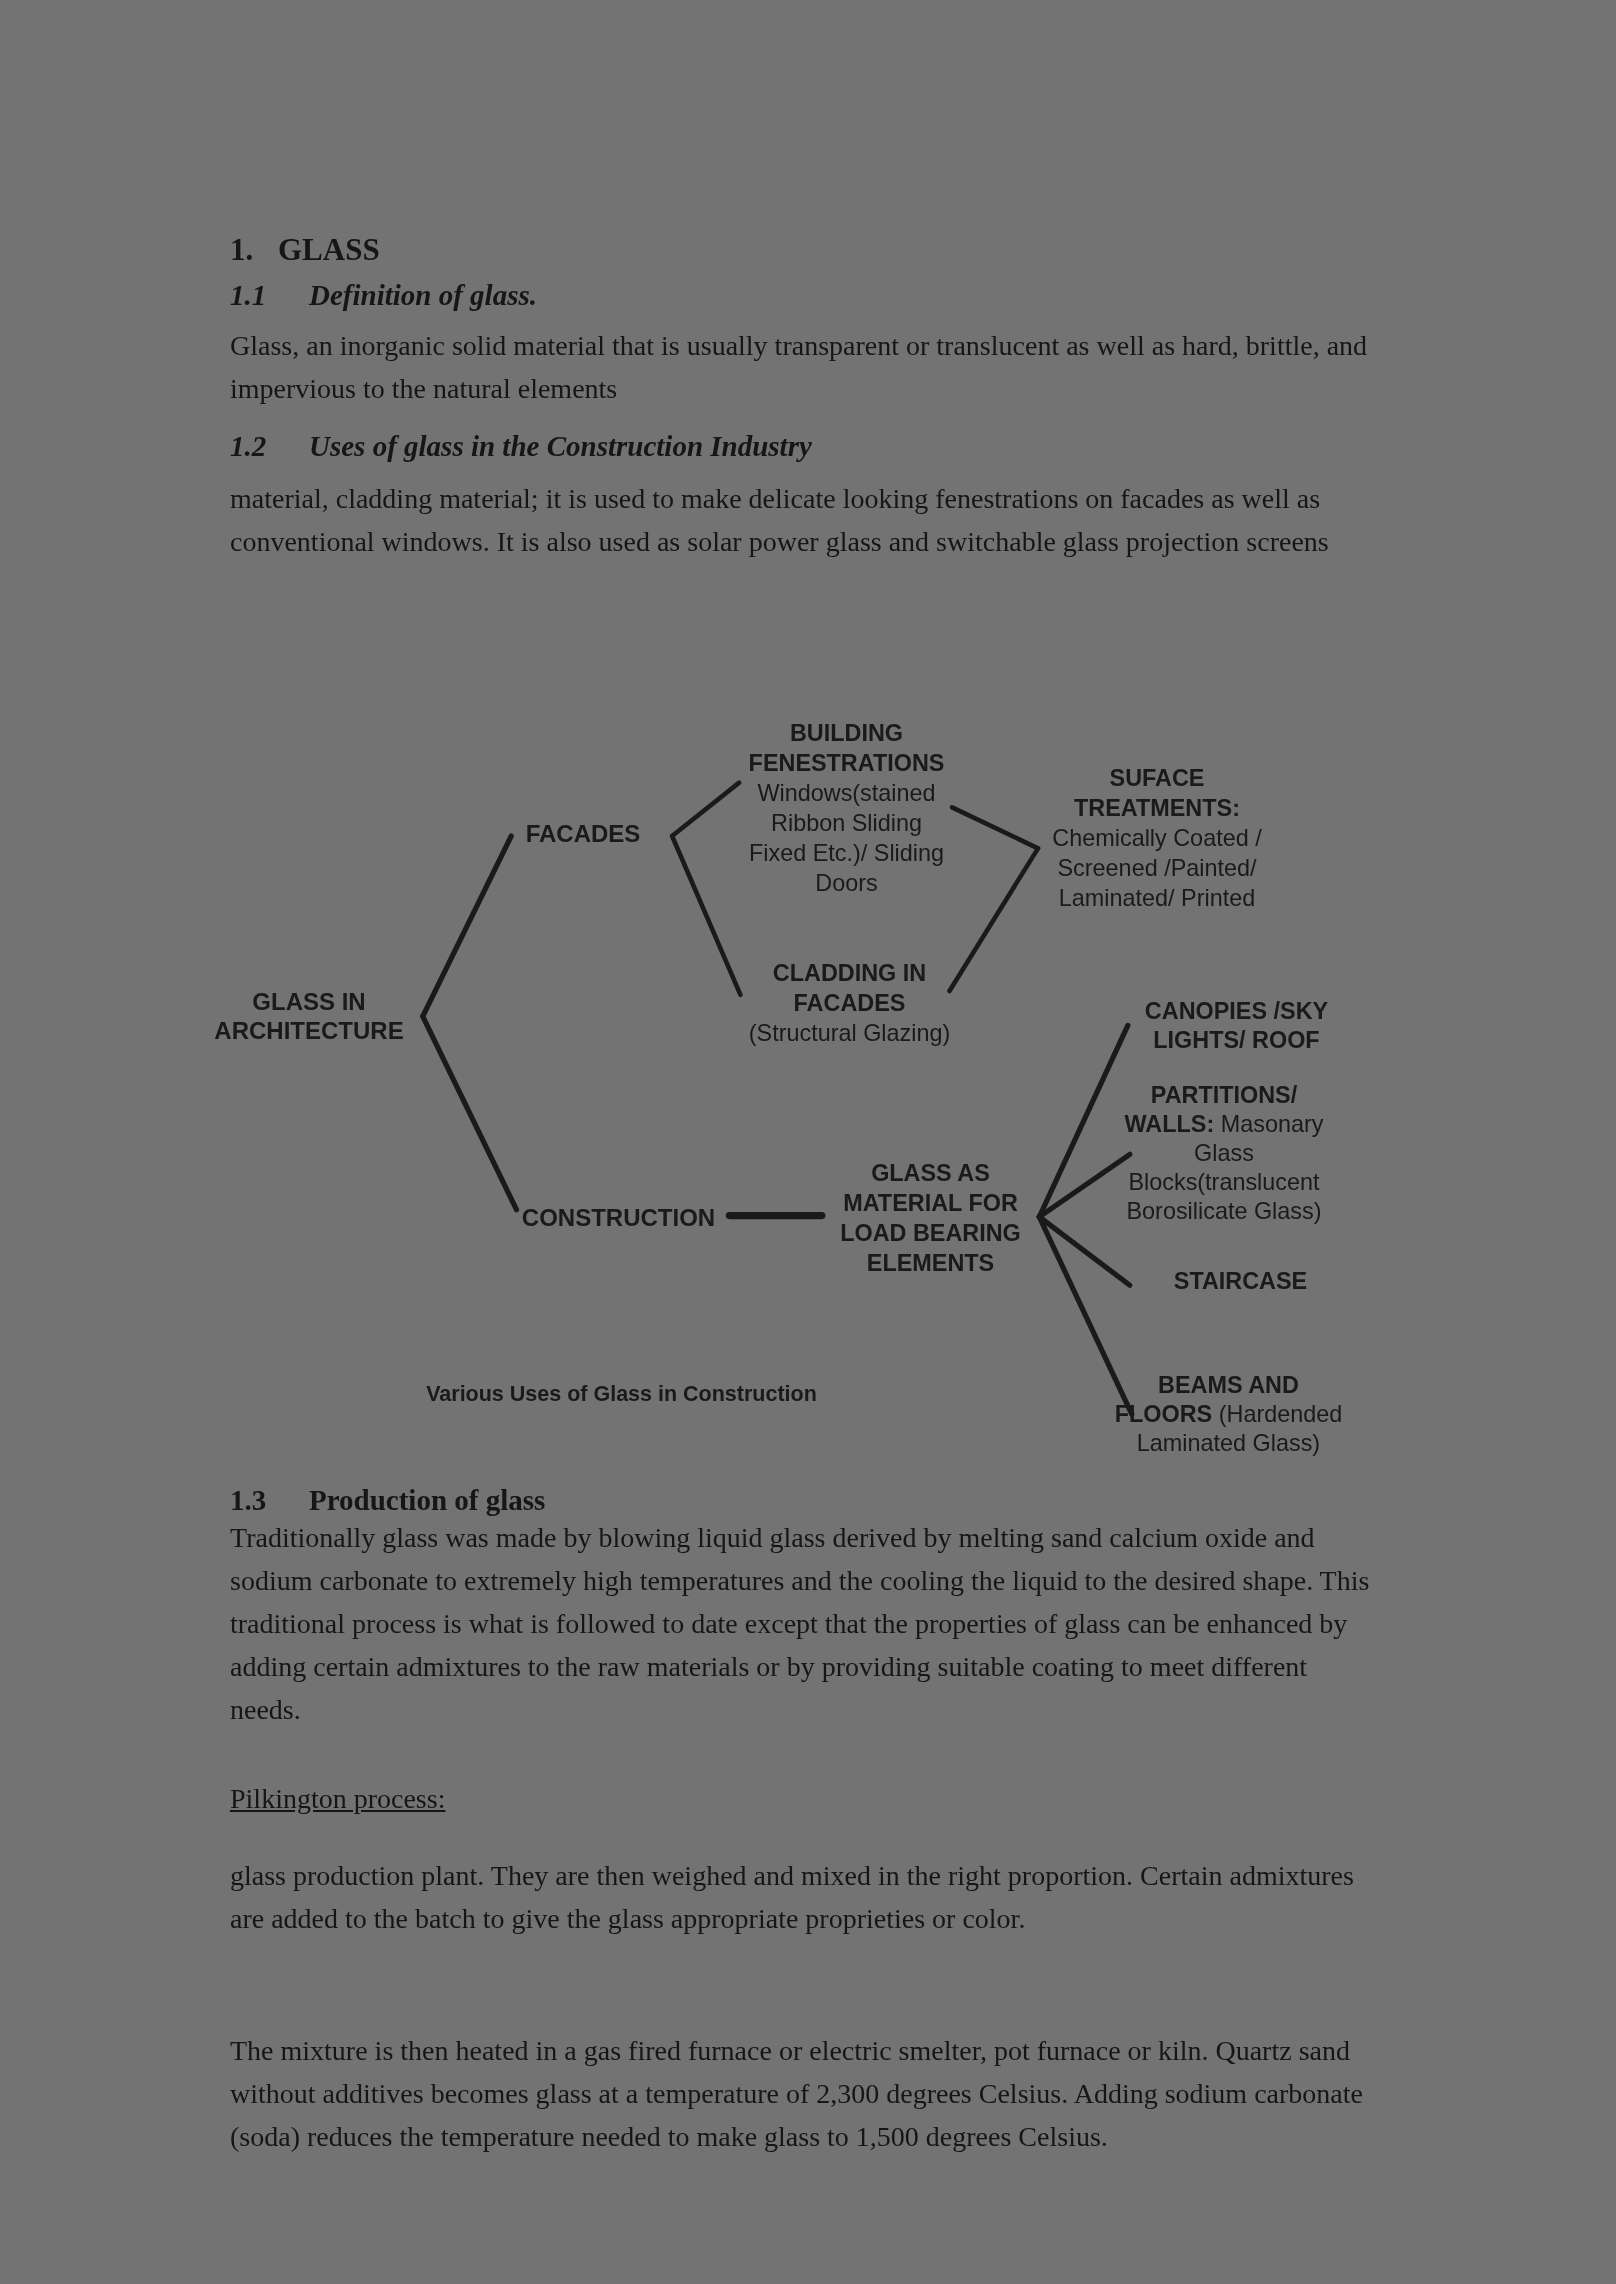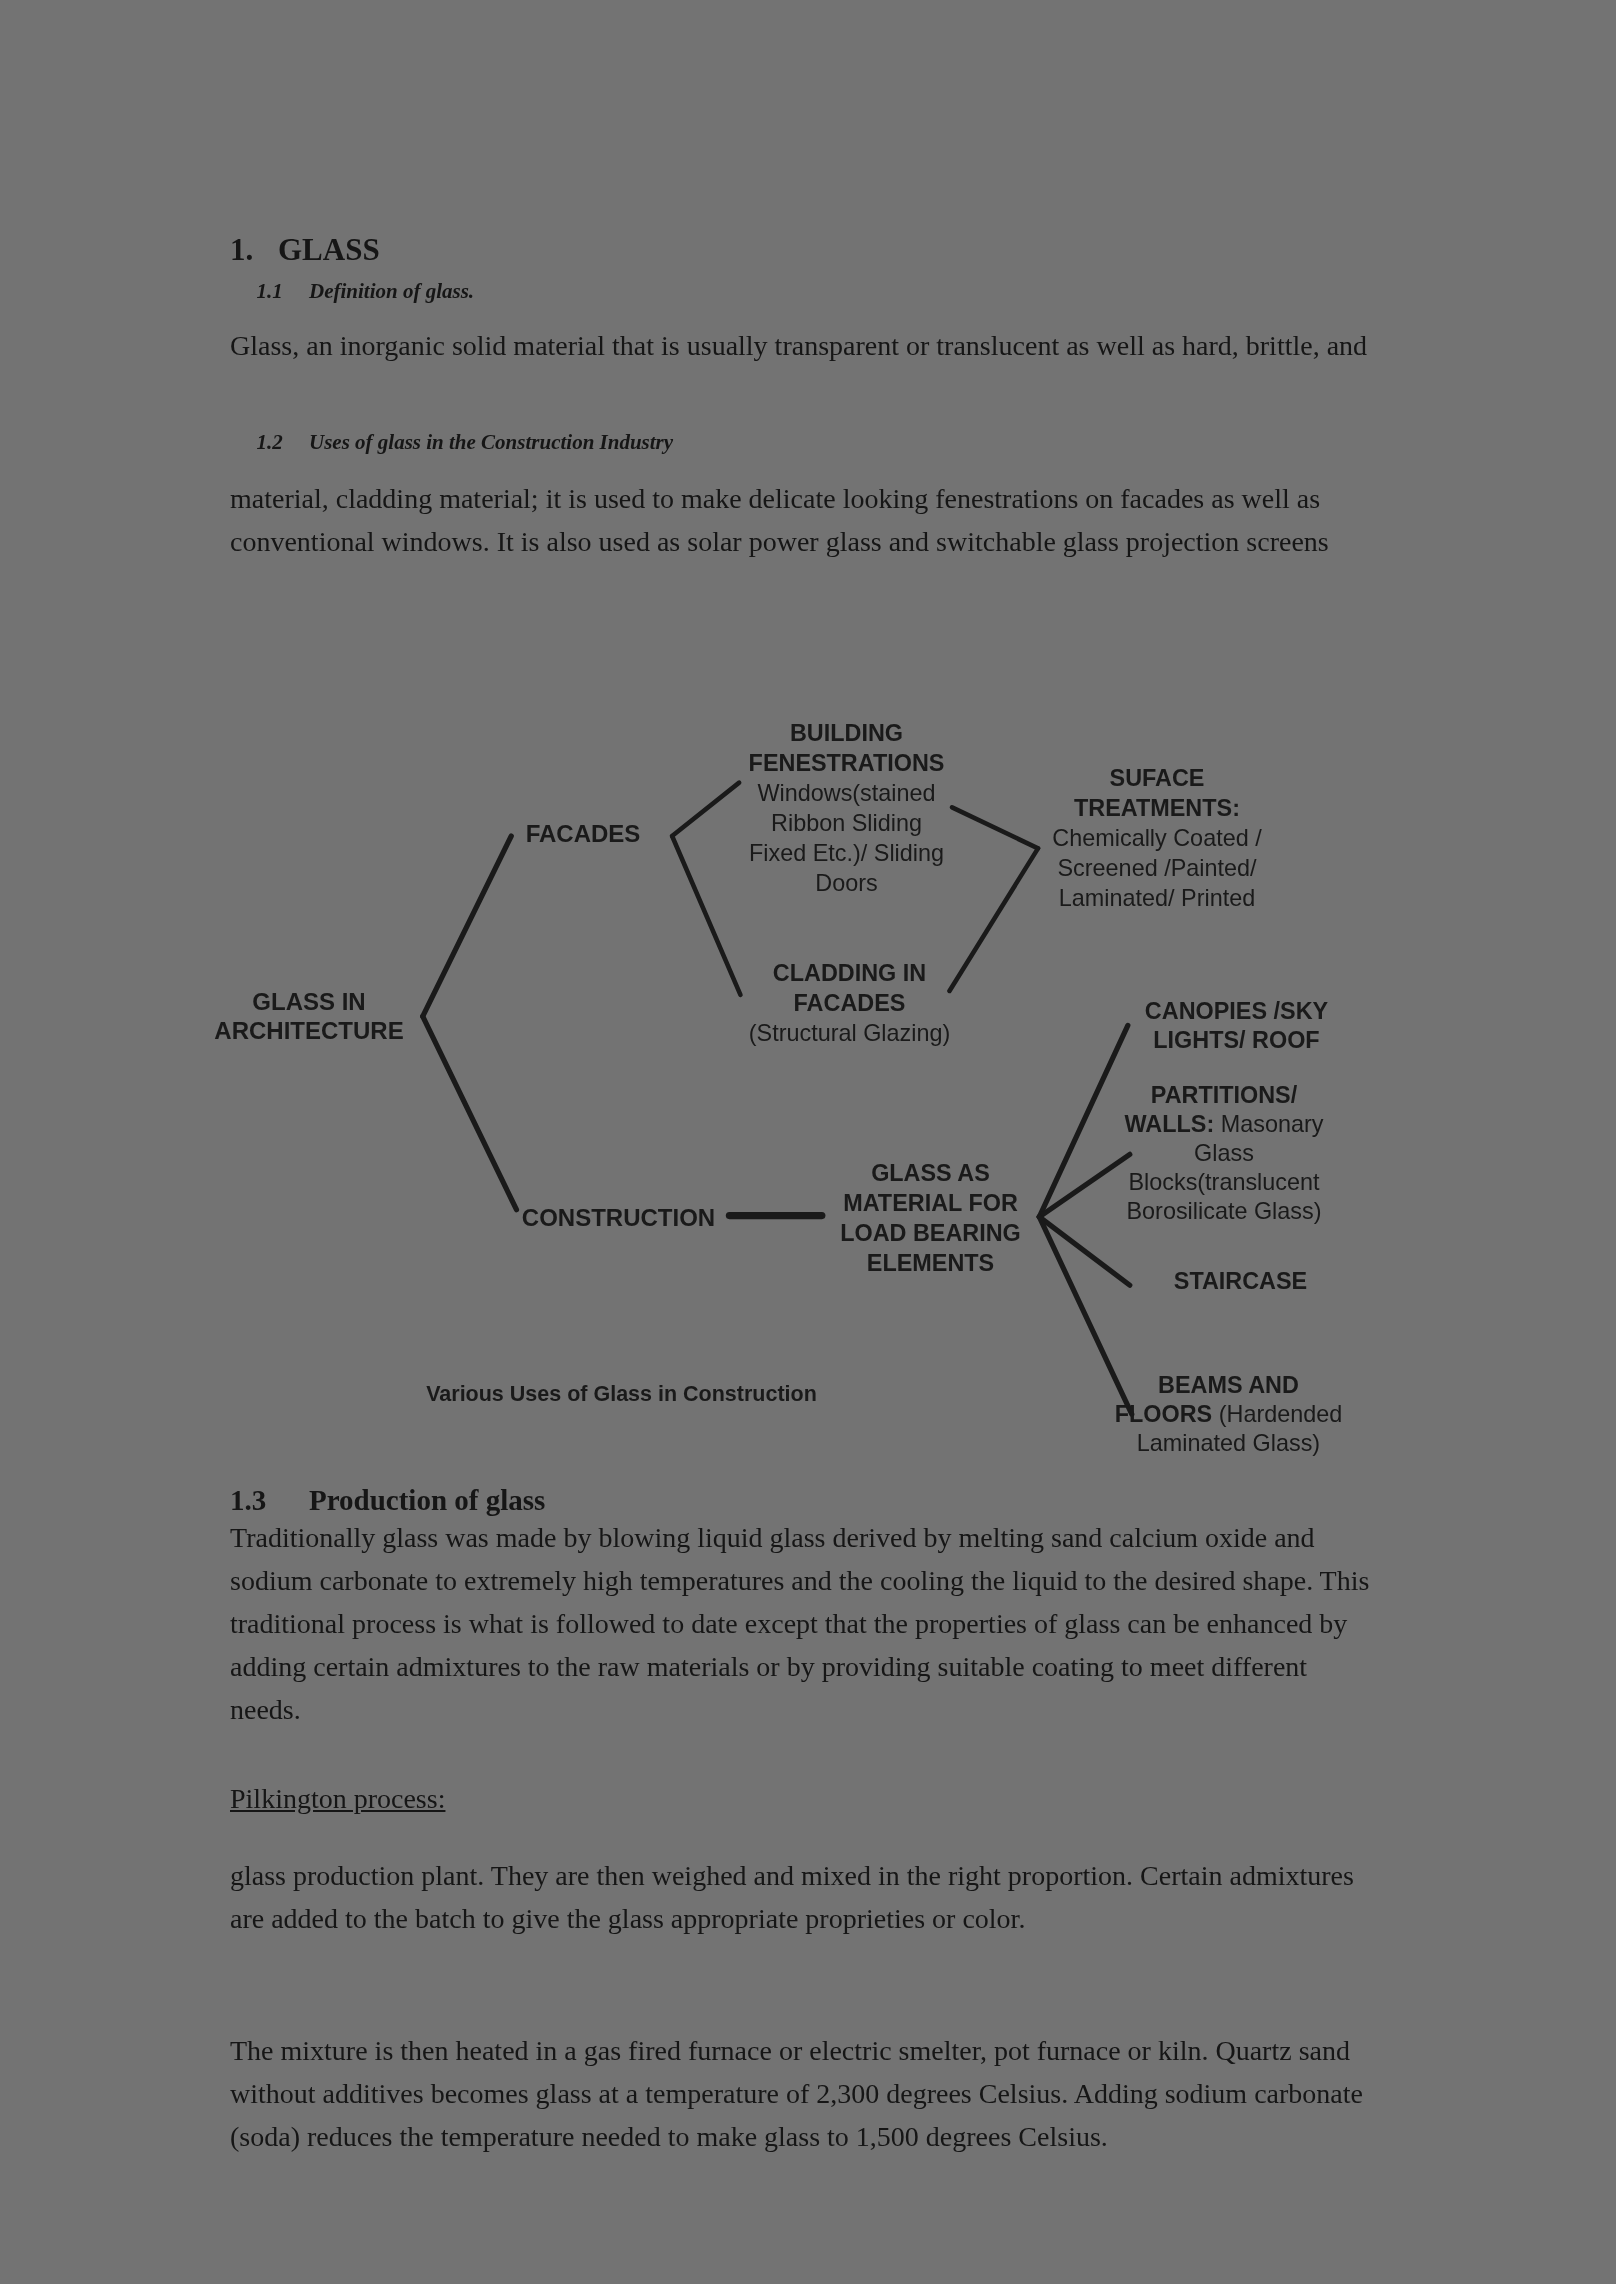--- a/index.html
+++ b/index.html
@@ -7,21 +7,21 @@
     position:relative;
     width:1617px; height:2284px;
     background:#737373;
     color:#161616;
     font-family:"Liberation Serif", serif;
     overflow:hidden;
   }
   .abs { position:absolute; }
   .h1 { font-size:31px; font-weight:bold; white-space:nowrap; }
   .h1 .num { display:inline-block; width:48px; }
-  .hsub { font-size:21px; font-weight:bold; font-style:italic; white-space:nowrap;text-align:center; }
+  .hsub { font-size:29px; font-weight:bold; font-style:italic; white-space:nowrap; }
   .hsub .num { display:inline-block; width:79px; font-style:italic; }
   .h13 { font-size:29px; font-weight:bold; white-space:nowrap; }
   .h13 .num { display:inline-block; width:79px; }
   .para { left:230px; width:1348px; font-size:28px; line-height:43px; }
   .para .bline { white-space:nowrap; }
   .lead-bold { font-weight:normal; }
   .underlined { text-decoration:underline; }
   .diagram-label {
     font-family:"Liberation Sans", sans-serif;
     text-align:center;
@@ -42,20 +42,21 @@
 
   <div class="abs h1" style="left:230px; top:232px;">
     <span class="num">1.</span><span>GLASS</span>
   </div>
 
   <div class="abs hsub" style="left:230px; top:279px;">
     <span class="num">1.1</span><span>Definition of glass.</span>
   </div>
   <div class="abs para" style="top:324px;">
     <div class="bline"><span class="lead-bold">Glass,</span><span> an inorganic solid material that is usually transparent or translucent as well as hard, brittle, and</span></div>
+    <div class="bline">impervious to the natural elements</div>
   </div>
 
   <div class="abs hsub" style="left:230px; top:430px;">
     <span class="num">1.2</span><span>Uses of glass in the Construction Industry</span>
   </div>
   <div class="abs para" style="top:477px;">
     <div class="bline">material, cladding material; it is used to make delicate looking fenestrations on facades as well as</div>
     <div class="bline">conventional windows. It is also used as solar power glass and switchable glass projection screens</div>
   </div>
 

